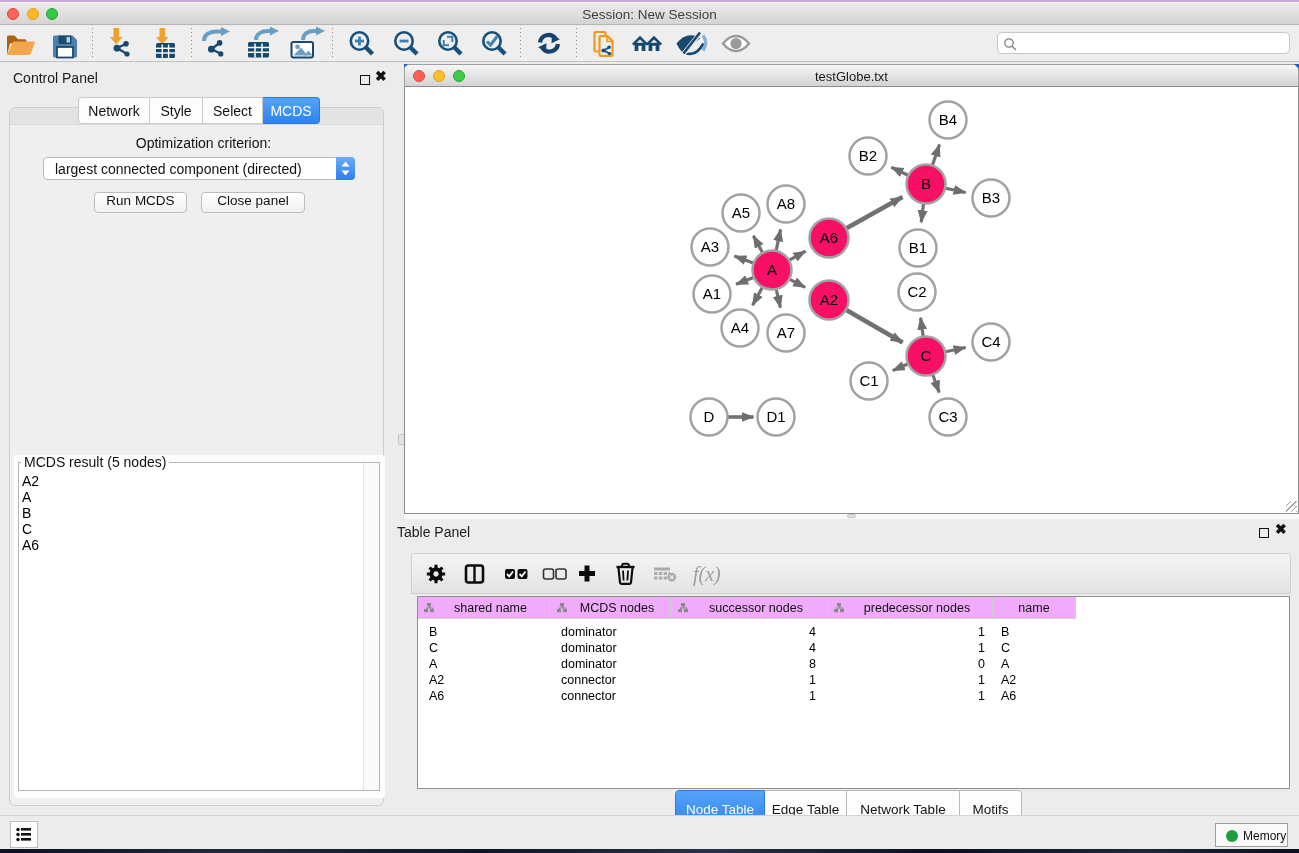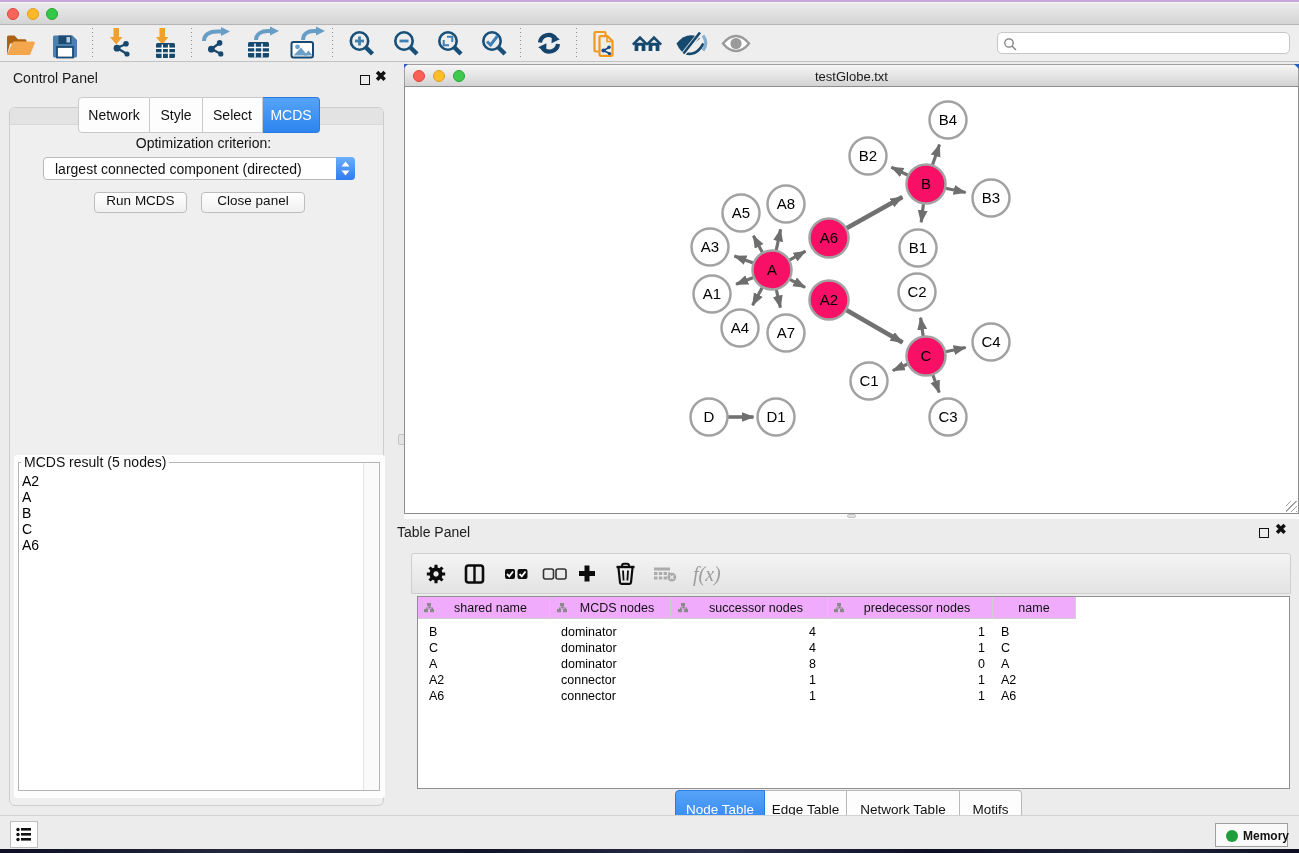--- a/index.html
+++ b/index.html
@@ -30,21 +30,21 @@
 
 
 #cp-title { left:13px; top:70px; font-size:14px; color:#1c1c1c; }
 .winbtn-sq { width:10px; height:10px; border:1.6px solid #111; display:inline-block; }
 #cp-sq { left:360px; top:75px; }
 #cp-x { left:375px; top:68px; font-size:14px; font-weight:bold; color:#111; }
 #cp-pane { left:9px; top:107px; width:375px; height:699px; border:1px solid #cdcdcd;
   border-radius:6px; background:#efefef; }
 #cp-pane .hdr { position:absolute; left:0; top:0; width:100%; height:17px;
   background:#e3e3e3; border-bottom:1px solid #d9d9d9; border-radius:6px 6px 0 0; }
-#cp-tabs { left:78px; top:97px; height:36px; display:flex; font-size:14px; }
+#cp-tabs { left:78px; top:97px; height:27px; display:flex; font-size:14px; }
 #cp-tabs .t { background:#fdfdfd; border:1px solid #c9c9c9; border-left:none;
   color:#111; display:flex; align-items:center; justify-content:center; }
 #cp-tabs .t:first-child { border-left:1px solid #c9c9c9; border-radius:4px 0 0 4px; }
 #cp-tabs .t.sel { background:linear-gradient(#56a4f8,#2d84f0); color:#fff;
   border-color:#2a7ae0; border-radius:0 4px 4px 0; }
 #opt-label { left:16px; top:135px; width:375px; text-align:center; font-size:14px; color:#111; }
 #cp-select { left:43px; top:157px; width:312px; height:23px; background:#fff;
   border:1px solid #b9b9b9; border-radius:4px; }
 #cp-select .txt { position:absolute; left:11px; top:2.5px; font-size:14px; color:#111; }
 #cp-select .step { position:absolute; right:-1px; top:-1px; width:19px; height:23px;
@@ -110,32 +110,33 @@
 
 
 #footer { left:0; top:815px; width:1299px; height:33px; background:#ececec;
   border-top:1px solid #d2d2d2; }
 #listbtn { position:absolute; left:10px; top:5px; width:28px; height:27px;
   background:#fdfdfd; border:1px solid #bdbdbd; }
 #membtn { position:absolute; left:1215px; top:7px; width:73px; height:24px;
   background:#f9f9f9; border:1px solid #9f9f9f; font-size:12px; color:#111; }
 #membtn .dot { position:absolute; left:10px; top:6px; width:12px; height:12px;
   border-radius:50%; background:#1d9e3a; }
-#membtn .lab { position:absolute; left:27px; top:5px;font-weight:bold; }
+#membtn .lab { position:absolute; left:27px; top:5px; }
 #wallpaper-bottom { left:0; top:849px; width:1299px; height:4px;
   background:linear-gradient(90deg,#0d1024,#23283c 18%,#101428 37%,#2a3047 55%,#0c0f24 72%,#20253a 88%,#0b0e20); }
 </style>
 </head>
 <body>
 
 <div class="abs" id="wallpaper-top"></div>
 <div class="abs" id="titlebar">
   <div class="tl r"></div>
     <div class="tl y"></div>
     <div class="tl g"></div>
+  <div class="title">Session: New Session</div>
 </div>
 
 <div class="abs" id="toolbar">
   <div class="sep" style="left:92px"></div>
   <div class="sep" style="left:191px"></div>
   <div class="sep" style="left:332px"></div>
   <div class="sep" style="left:520px"></div>
   <div class="sep" style="left:576px"></div>
   <svg id="tb-icons" width="780" height="36" style="position:absolute;left:0;top:0">
 

